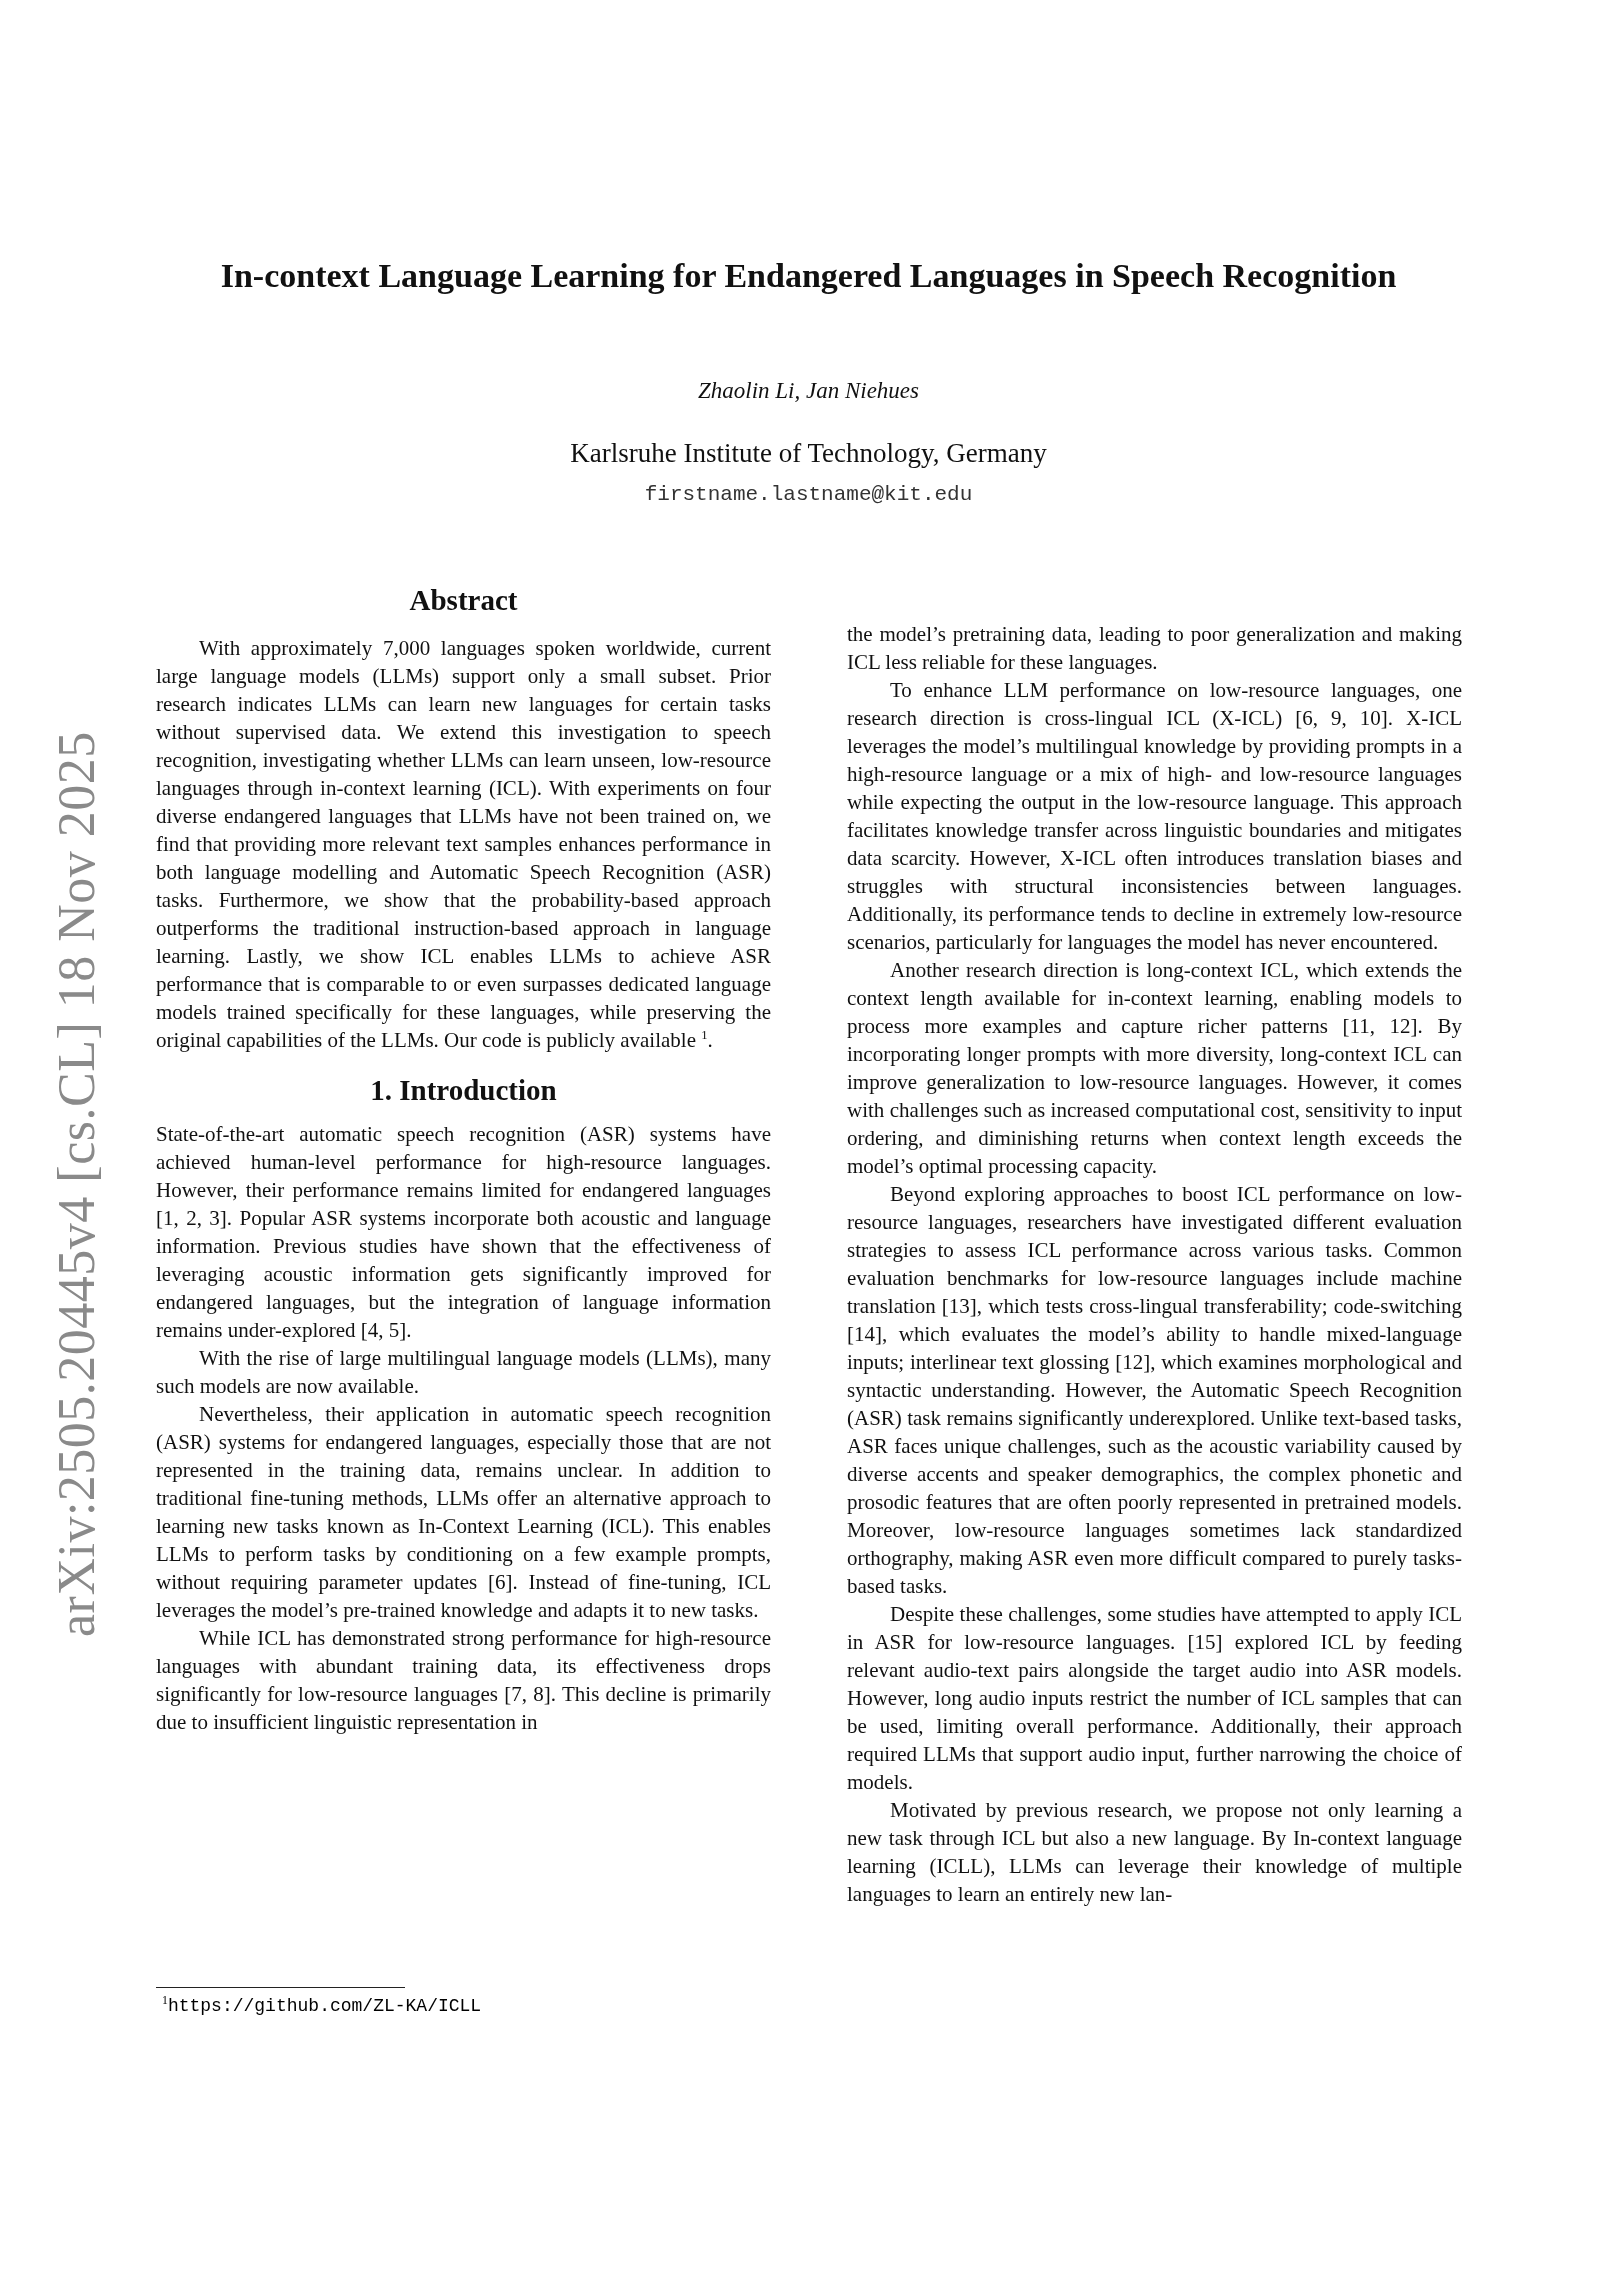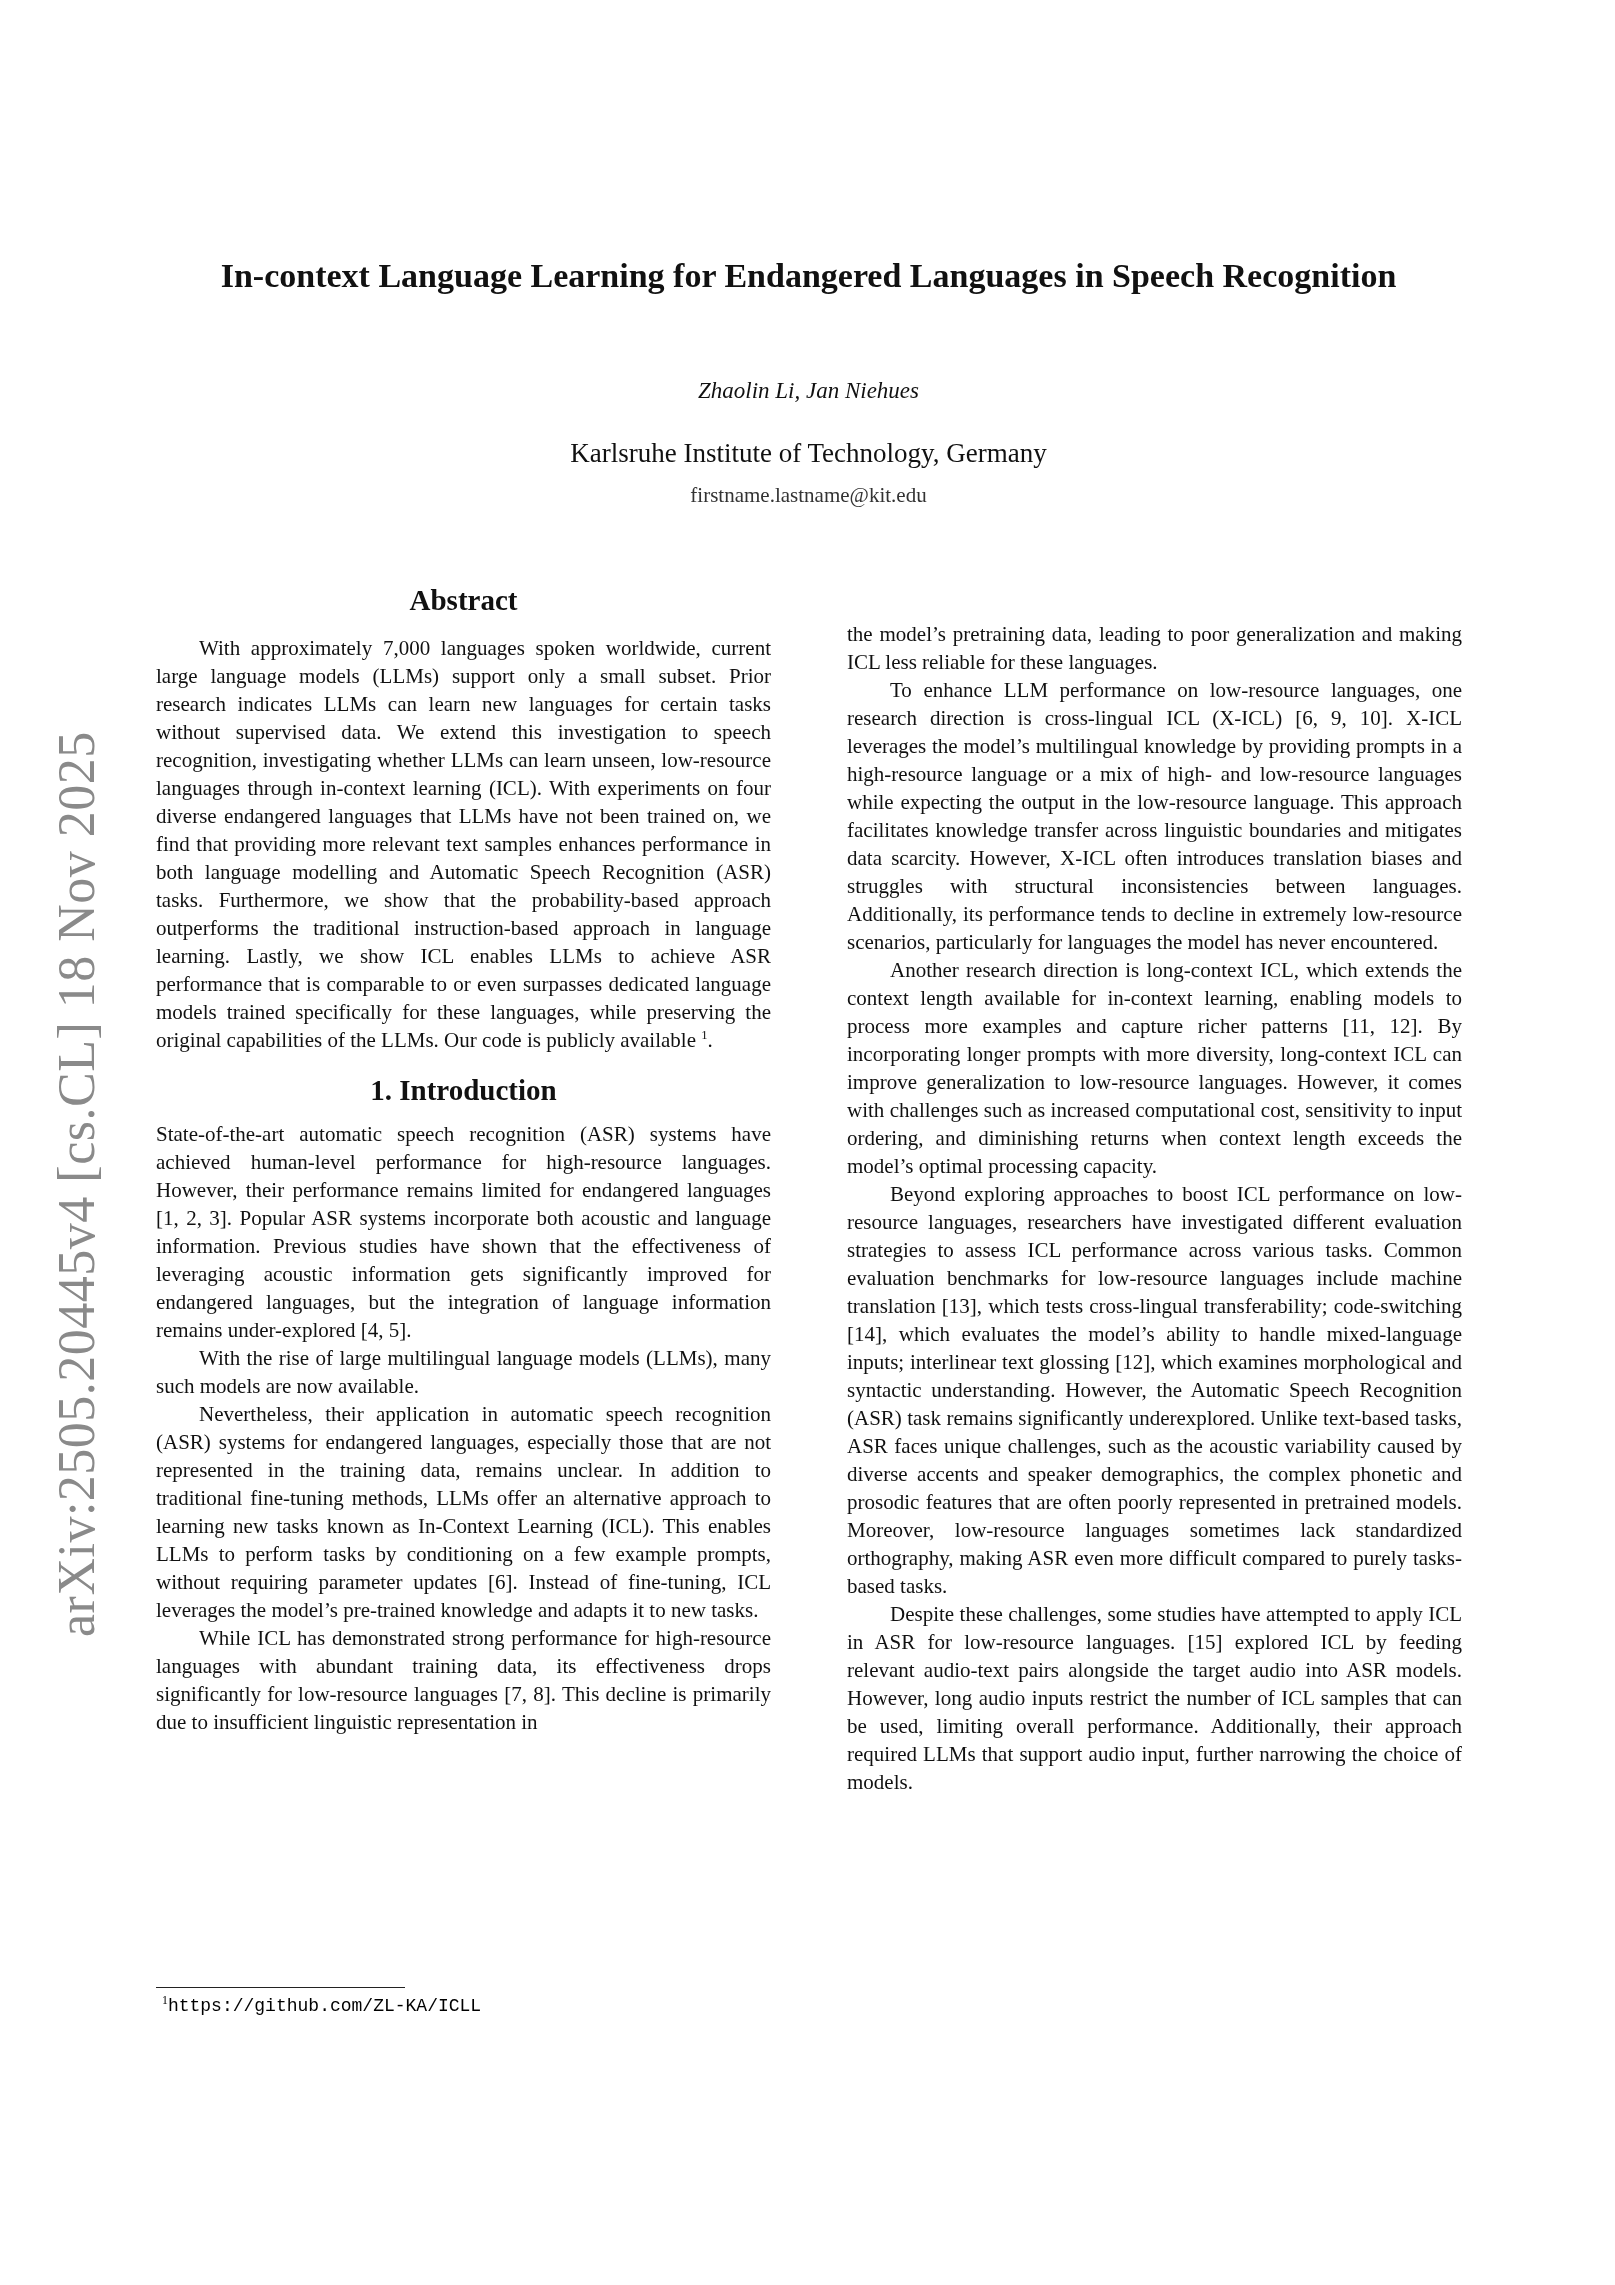--- a/index.html
+++ b/index.html
@@ -21,21 +21,21 @@
   .authors {
     position: absolute; left: 156px; width: 1305px; top: 378px;
     text-align: center; font-style: italic; font-size: 23px;
   }
   .affil {
     position: absolute; left: 156px; width: 1305px; top: 438px;
     text-align: center; font-size: 27px;
   }
   .email {
     position: absolute; left: 156px; width: 1305px; top: 483px;
-    text-align: center; font-family: Liberation Serif, serif; font-size: 21px;
+    text-align: center; font-family: Liberation Mono, monospace; font-size: 21px;
     color: #333;
   }
   .col {
     position: absolute; width: 615px; font-size: 21px; line-height: 28px;
     text-align: justify; hyphens: auto;
   }
   .col.left { left: 156px; top: 586px; }
   .col.right { left: 847px; top: 620px; }
   .col p { margin: 0; text-indent: 0; }
   .col p.ind { text-indent: 43px; }
@@ -76,17 +76,18 @@
   <p class="ind">Nevertheless, their application in automatic speech recognition (ASR) systems for endangered languages, especially those that are not represented in the training data, remains unclear. In addition to traditional fine-tuning methods, LLMs offer an alternative approach to learning new tasks known as In-Context Learning (ICL). This enables LLMs to perform tasks by conditioning on a few example prompts, without requiring parameter updates [6].  Instead of fine-tuning, ICL leverages the model’s pre-trained knowledge and adapts it to new tasks.</p>
   <p class="ind">While ICL has demonstrated strong performance for high-resource languages with abundant training data, its effectiveness drops significantly for low-resource languages [7, 8].  This decline is primarily due to insufficient linguistic representation in</p>
 </div>
 
 <div class="col right">
   <p>the model’s pretraining data, leading to poor generalization and making ICL less reliable for these languages.</p>
   <p class="ind">To enhance LLM performance on low-resource languages, one research direction is cross-lingual ICL (X-ICL) [6, 9, 10]. X-ICL leverages the model’s multilingual knowledge by providing prompts in a high-resource language or a mix of high- and low-resource languages while expecting the output in the low-resource language.  This approach facilitates knowledge transfer across linguistic boundaries and mitigates data scarcity. However, X-ICL often introduces translation biases and struggles with structural inconsistencies between languages.  Additionally, its performance tends to decline in extremely low-resource scenarios, particularly for languages the model has never encountered.</p>
   <p class="ind">Another research direction is long-context ICL, which extends the context length available for in-context learning, enabling models to process more examples and capture richer patterns [11, 12].  By incorporating longer prompts with more diversity, long-context ICL can improve generalization to low-resource languages. However, it comes with challenges such as increased computational cost, sensitivity to input ordering, and diminishing returns when context length exceeds the model’s optimal processing capacity.</p>
   <p class="ind">Beyond exploring approaches to boost ICL performance on low-resource languages, researchers have investigated different evaluation strategies to assess ICL performance across various tasks.  Common evaluation benchmarks for low-resource languages include machine translation [13], which tests cross-lingual transferability; code-switching [14], which evaluates the model’s ability to handle mixed-language inputs; interlinear text glossing [12], which examines morphological and syntactic understanding. However, the Automatic Speech Recognition (ASR) task remains significantly underexplored.  Unlike text-based tasks, ASR faces unique challenges, such as the acoustic variability caused by diverse accents and speaker demographics, the complex phonetic and prosodic features that are often poorly represented in pretrained models.  Moreover, low-resource languages sometimes lack standardized orthography, making ASR even more difficult compared to purely tasks-based tasks.</p>
   <p class="ind">Despite these challenges, some studies have attempted to apply ICL in ASR for low-resource languages.  [15] explored ICL by feeding relevant audio-text pairs alongside the target audio into ASR models.  However, long audio inputs restrict the number of ICL samples that can be used, limiting overall performance.  Additionally, their approach required LLMs that support audio input, further narrowing the choice of models.</p>
+  <p class="ind">Motivated by previous research, we propose not only learning a new task through ICL but also a new language.  By In-context language learning (ICLL), LLMs can leverage their knowledge of multiple languages to learn an entirely new lan-</p>
 </div>
 
 <div class="footnote-rule"></div>
 <div class="footnote"><sup>1</sup><span>https://github.com/ZL-KA/ICLL</span></div>
 
 
 </body></html>

